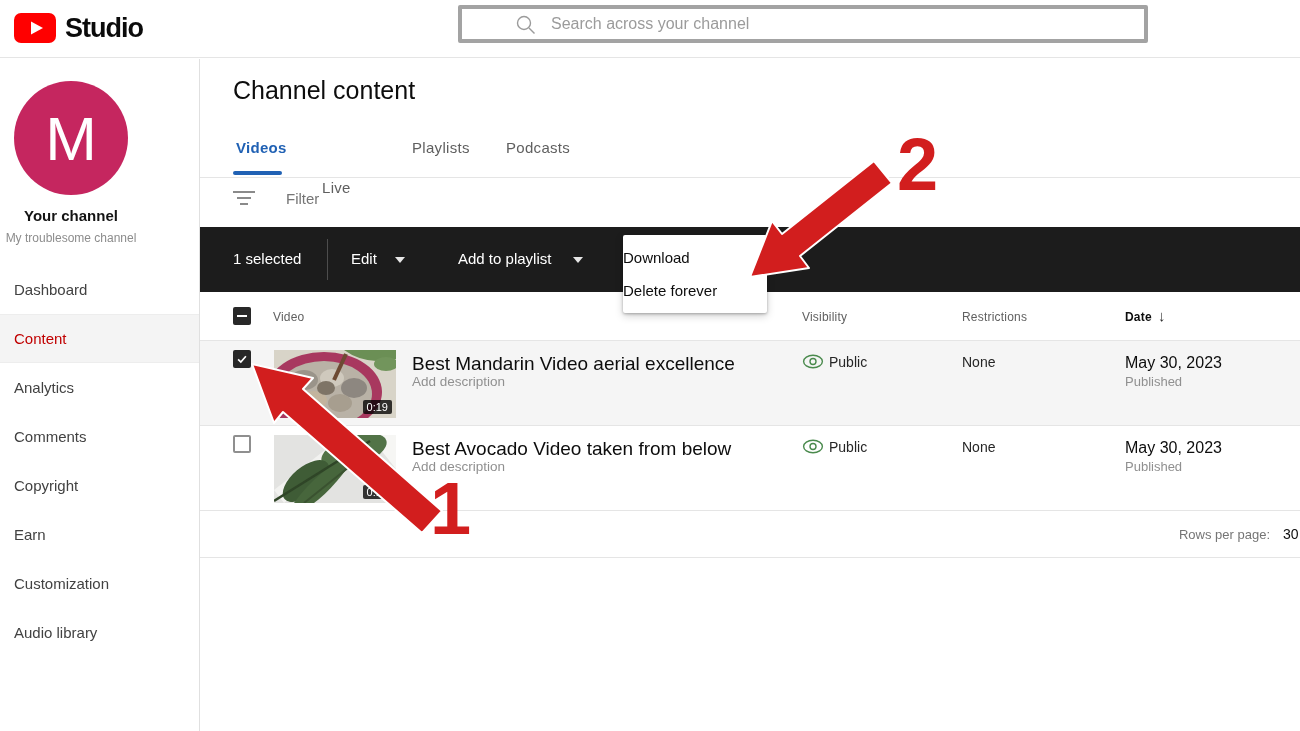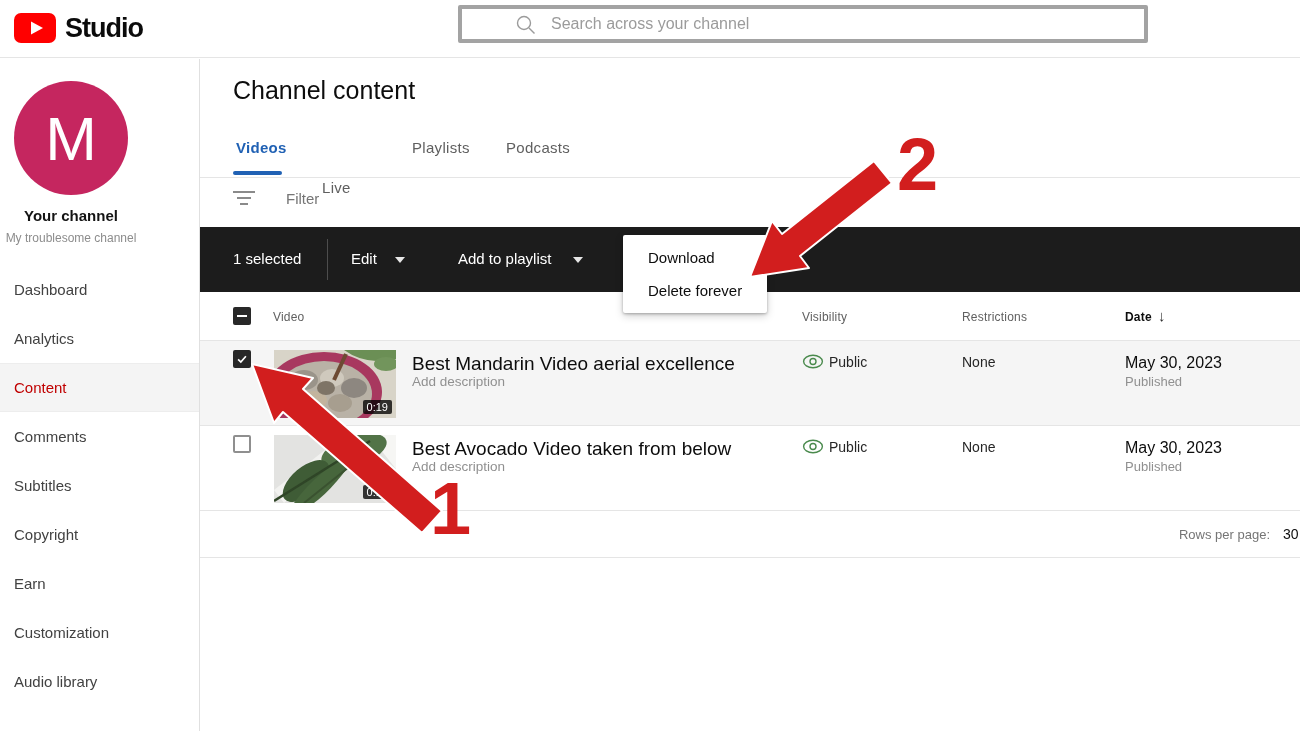--- a/index.html
+++ b/index.html
@@ -58,21 +58,21 @@
   .ab-selected { position:absolute; left:33px; top:23px; font-size:15px; color:#fff; }
   .ab-divider { position:absolute; left:127px; top:12px; width:1px; height:41px; background:#4d4d4d; }
   .ab-action { position:absolute; top:23px; font-size:15px; color:#fff; cursor:pointer; }
   .caret { position:absolute; top:30px; width:0; height:0; border-left:5px solid transparent;
            border-right:5px solid transparent; border-top:6px solid #e6e6e6; cursor:pointer; }
 
   
   .menu { position:absolute; left:623px; top:235px; width:144px; background:#fff; z-index:30;
           border-radius:2px; padding:6px 0;
           box-shadow:0 1px 3px rgba(0,0,0,.28), 0 3px 8px rgba(0,0,0,.18); }
-  .menu-item { height:33px; display:flex; align-items:center; padding-left:25px;
+  .menu-item { height:33px; display:flex; align-items:center; 
                font-size:15px; color:#0d0d0d; cursor:pointer; }
 
   
   .thead { position:absolute; left:0; top:233px; width:1100px; height:48px; }
   .th { position:absolute; top:18px; font-size:12px; color:#606060; letter-spacing:.2px; }
   .th-date { color:#0d0d0d; font-weight:700; }
   .sort-arrow { position:absolute; left:958px; top:15px; font-size:15px; color:#333; cursor:pointer; }
 
   .vrow { position:absolute; left:0; width:1100px; height:85px; border-top:1px solid #e5e5e5; }
   .row1 { top:281px; background:#f5f5f5; }
@@ -136,24 +136,23 @@
   </header>
 
   <aside class="sidebar">
     <div class="avatar">
       <span>M</span>
     </div>
     <div class="channel-title">Your channel</div>
     <div class="channel-name">My troublesome channel</div>
     <nav class="nav">
       <div class="nav-item">Dashboard</div>
+      <div class="nav-item active">Content</div>
       <div class="nav-item">Analytics</div>
-      <div class="nav-item active">Content</div>
       <div class="nav-item">Comments</div>
-      <div class="nav-item">Subtitles</div>
       <div class="nav-item">Copyright</div>
       <div class="nav-item">Earn</div>
       <div class="nav-item">Customization</div>
       <div class="nav-item">Audio library</div>
     </nav>
   </aside>
 
   <main class="main">
     <h1 class="page-title">Channel content</h1>
 

